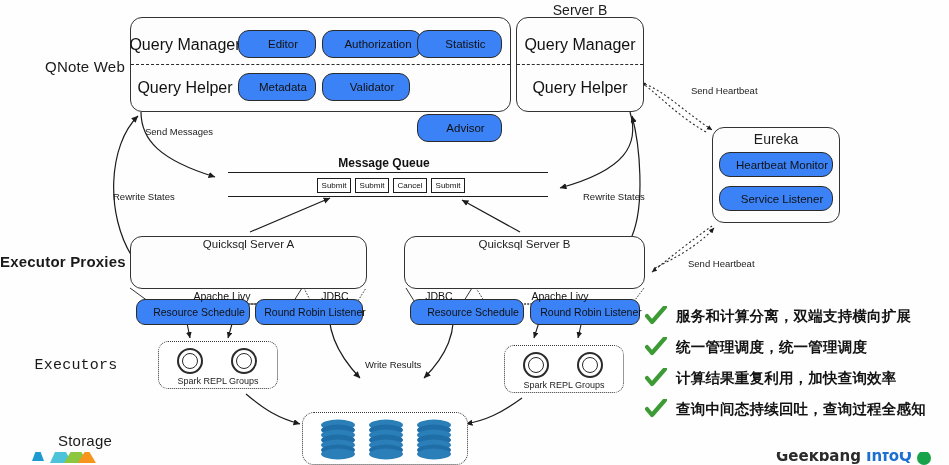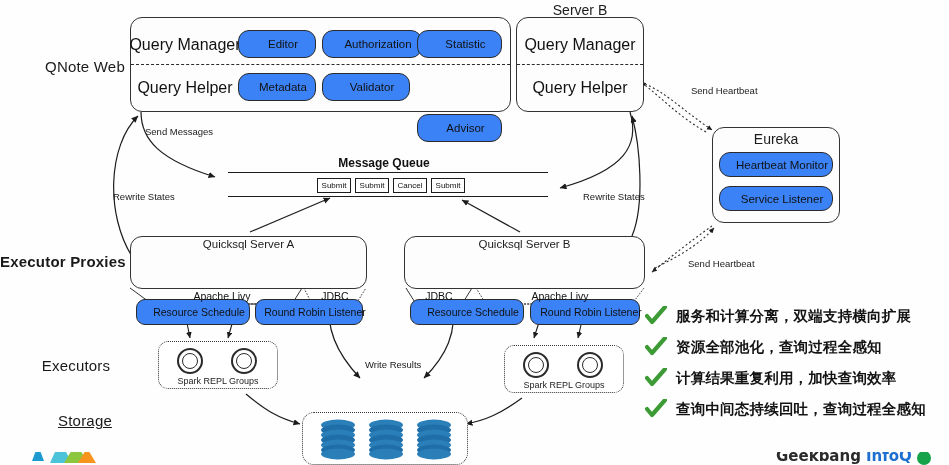--- a/index.html
+++ b/index.html
@@ -279,22 +279,22 @@
 
     <path d="M406,288 L416,304 L462,304 L472,288" fill="none" stroke="#1c1c1c" stroke-width="0.9"></path>
     <path d="M476,288 L486,304 L632,304 L644,288" fill="none" stroke="#1c1c1c" stroke-width="0.9" stroke-dasharray="1.5,1.5"></path>
 
     <path d="M152,304 L292,304" fill="none" stroke="#1c1c1c" stroke-width="1.2" stroke-dasharray="1.6,1.6"></path>
     <path d="M486,304 L632,304" fill="none" stroke="#1c1c1c" stroke-width="1.2" stroke-dasharray="1.6,1.6"></path>
   </svg>
 
   <div class="tier-label" style="left:30px; top:58px; width:110px;">QNote Web</div>
   <div class="tier-label" style="left:0px; top:253px; width:122px;font-weight:bold;">Executor Proxies</div>
-  <div class="tier-label" style="left:26px; top:357px; width:100px;">Executors</div>
-  <div class="tier-label" style="left:40px; top:412px; width:90px;text-decoration:underline;">Storage</div>
+  <div class="tier-label" style="left:26px; top:357px; width:100px;font-family:Liberation Mono, monospace;">Executors</div>
+  <div class="tier-label" style="left:40px; top:432px; width:90px;">Storage</div>
 
   <div class="panel-title" style="left:248px; top:14px; width:120px;">Server A</div>
   <div class="panel" style="left:130px; top:17px; width:381px; height:95px;"></div>
   <div class="dashed-sep" style="left:131px; top:64px; width:379px;"></div>
 
   <div class="rowlabel" style="left:139px; top:30px; width:92px; height:30px;">Query Manager</div>
   <div class="pill" style="left:238px; top:30px; width:78px; height:28px;">Editor</div>
   <div class="pill" style="left:322px; top:30px; width:100px; height:28px;">Authorization</div>
   <div class="pill" style="left:417px; top:30px; width:85px; height:28px;">Statistic</div>
 
@@ -395,21 +395,21 @@
     <div class="bullet-row">
       <svg class="check" viewBox="0 0 22 20">
         <path d="M2,10 L7,16 L20,1" fill="none" stroke="#3d9b35" stroke-width="4.2" stroke-linecap="round" stroke-linejoin="round"></path>
       </svg>
       <span class="bullet-text">服务和计算分离，双端支持横向扩展</span>
     </div>
     <div class="bullet-row">
       <svg class="check" viewBox="0 0 22 20">
         <path d="M2,10 L7,16 L20,1" fill="none" stroke="#3d9b35" stroke-width="4.2" stroke-linecap="round" stroke-linejoin="round"></path>
       </svg>
-      <span class="bullet-text">资源全部池化，查询过程全感知</span>
+      <span class="bullet-text">统一管理调度，统一管理调度</span>
     </div>
     <div class="bullet-row">
       <svg class="check" viewBox="0 0 22 20">
         <path d="M2,10 L7,16 L20,1" fill="none" stroke="#3d9b35" stroke-width="4.2" stroke-linecap="round" stroke-linejoin="round"></path>
       </svg>
       <span class="bullet-text">计算结果重复利用，加快查询效率</span>
     </div>
     <div class="bullet-row">
       <svg class="check" viewBox="0 0 22 20">
         <path d="M2,10 L7,16 L20,1" fill="none" stroke="#3d9b35" stroke-width="4.2" stroke-linecap="round" stroke-linejoin="round"></path>

